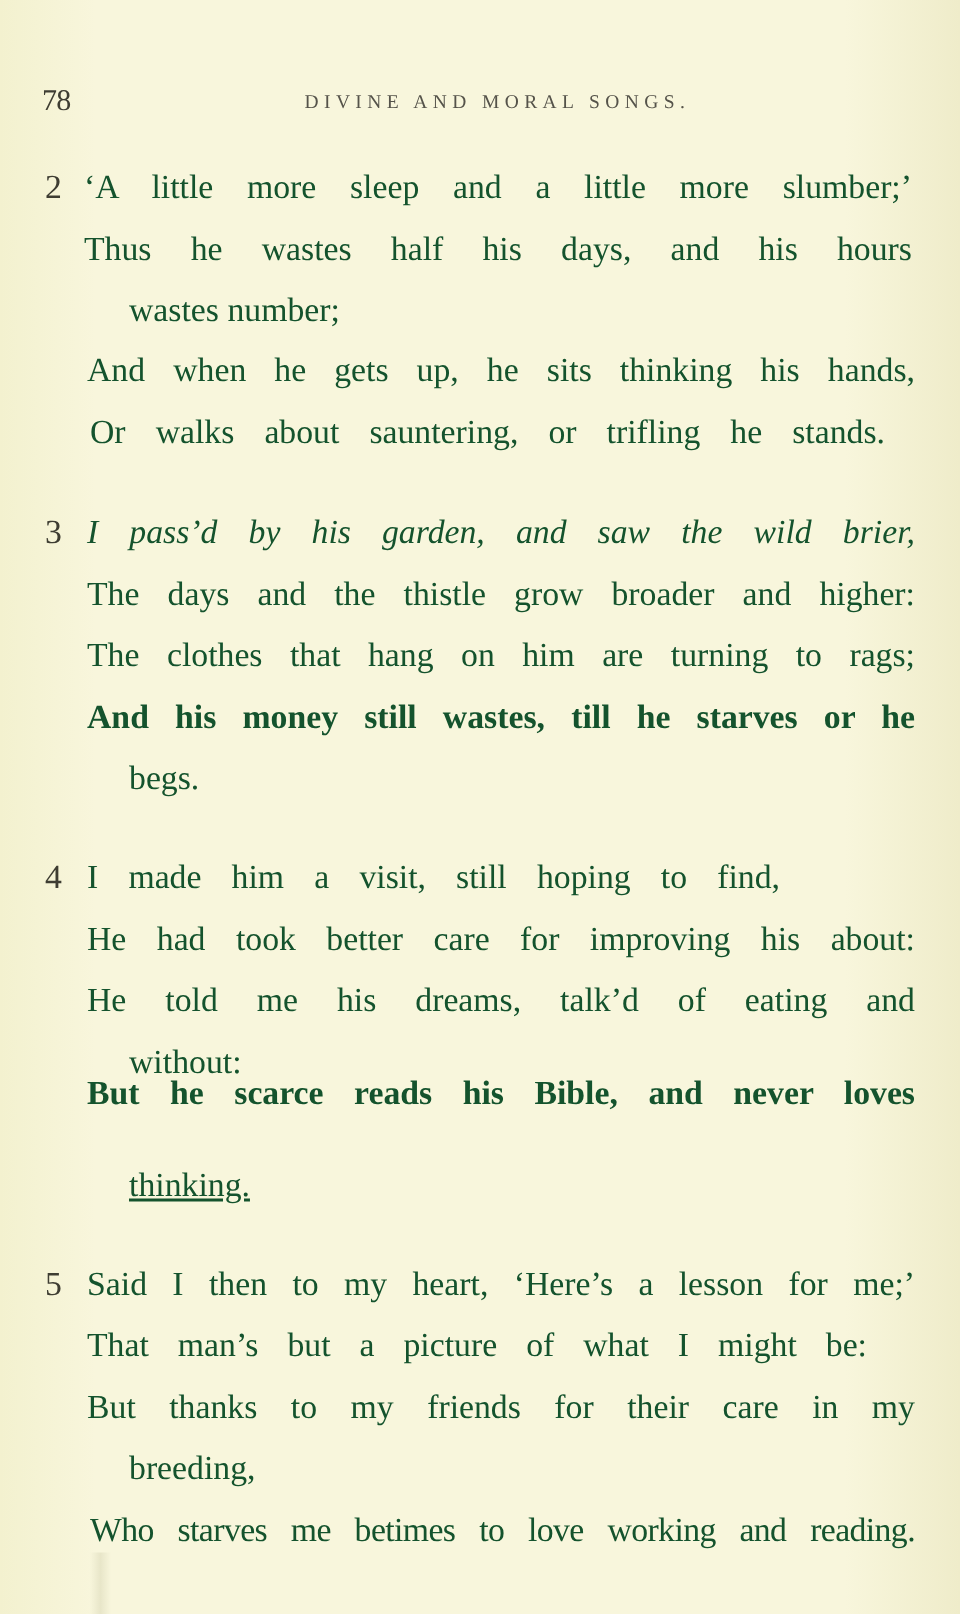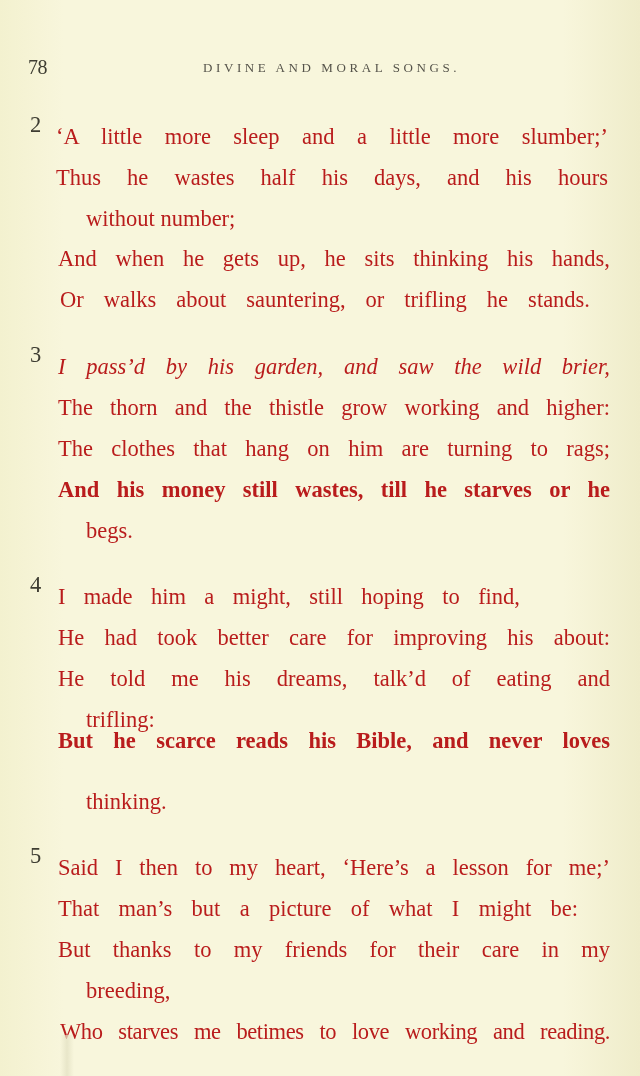--- a/index.html
+++ b/index.html
@@ -37,23 +37,22 @@
       top: 4px;
       font-size: 13px;
       letter-spacing: 3.6px;
       color: #55534a;
       margin-left: 28px;
     }
     .line {
       position: absolute;
       font-size: 22.5px;
       white-space: nowrap;
-      color: #b91c1c;
+      color: #14532d;
       line-height: 1;
-      margin-top: 12px;
     }
     .line.justified {
       text-align: justify;
       text-align-last: justify;
     }
     .stanza-num {
       position: absolute;
       font-size: 22.5px;
       color: #3e3d32;
       line-height: 1;
@@ -72,42 +71,42 @@
 
 <div class="header">
   <span class="page-number">78</span>
   <span class="running-title">DIVINE AND MORAL SONGS.</span>
 </div>
 
 <div>
   <span class="stanza-num" style="left:30px; top:114px;">2</span>
   <div class="line justified" style="left:56px; top:114px; width:552px;">‘A little more sleep and a little more slumber;’</div>
   <div class="line justified" style="left:56px; top:155px; width:552px;">Thus he wastes half his days, and his hours</div>
-  <div class="line" style="left:86px; top:196px;">without number;</div>
+  <div class="line" style="left:86px; top:196px;">wastes number;</div>
   <div class="line justified" style="left:58px; top:236px; width:552px;">And when he gets up, he sits thinking his hands,</div>
   <div class="line justified" style="left:60px; top:277px; width:530px;">Or walks about sauntering, or trifling he stands.</div>
 </div>
 
 <div>
   <span class="stanza-num" style="left:30px; top:344px;">3</span>
   <div class="line justified" style="left:58px; top:344px; width:552px;font-style:italic;">I pass’d by his garden, and saw the wild brier,</div>
-  <div class="line justified" style="left:58px; top:385px; width:552px;">The thorn and the thistle grow working and higher:</div>
+  <div class="line justified" style="left:58px; top:385px; width:552px;">The days and the thistle grow broader and higher:</div>
   <div class="line justified" style="left:58px; top:426px; width:552px;">The clothes that hang on him are turning to rags;</div>
   <div class="line justified" style="left:58px; top:467px; width:552px;font-weight:bold;">And his money still wastes, till he starves or he</div>
   <div class="line" style="left:86px; top:508px;">begs.</div>
 </div>
 
 <div>
   <span class="stanza-num" style="left:30px; top:574px;">4</span>
-  <div class="line justified" style="left:58px; top:574px; width:462px;">I made him a might, still hoping to find,</div>
+  <div class="line justified" style="left:58px; top:574px; width:462px;">I made him a visit, still hoping to find,</div>
   <div class="line justified" style="left:58px; top:615px; width:552px;">He had took better care for improving his about:</div>
   <div class="line justified" style="left:58px; top:656px; width:552px;">He told me his dreams, talk’d of eating and</div>
-  <div class="line" style="left:86px; top:697px;">trifling:</div>
+  <div class="line" style="left:86px; top:697px;">without:</div>
   <div class="line justified" style="left:58px; top:718px; width:552px;font-weight:bold;">But he scarce reads his Bible, and never loves</div>
-  <div class="line" style="left:86px; top:779px;">thinking.</div>
+  <div class="line" style="left:86px; top:779px;text-decoration:underline;">thinking.</div>
 </div>
 
 <div>
   <span class="stanza-num" style="left:30px; top:845px;">5</span>
   <div class="line justified" style="left:58px; top:845px; width:552px;">Said I then to my heart, ‘Here’s a lesson for me;’</div>
   <div class="line justified" style="left:58px; top:886px; width:520px;">That man’s but a picture of what I might be:</div>
   <div class="line justified" style="left:58px; top:927px; width:552px;">But thanks to my friends for their care in my</div>
   <div class="line" style="left:86px; top:968px;">breeding,</div>
   <div class="line justified" style="left:60px; top:1009px; width:550px; letter-spacing:-0.4px;">Who starves me betimes to love working and reading.</div>
 </div>

